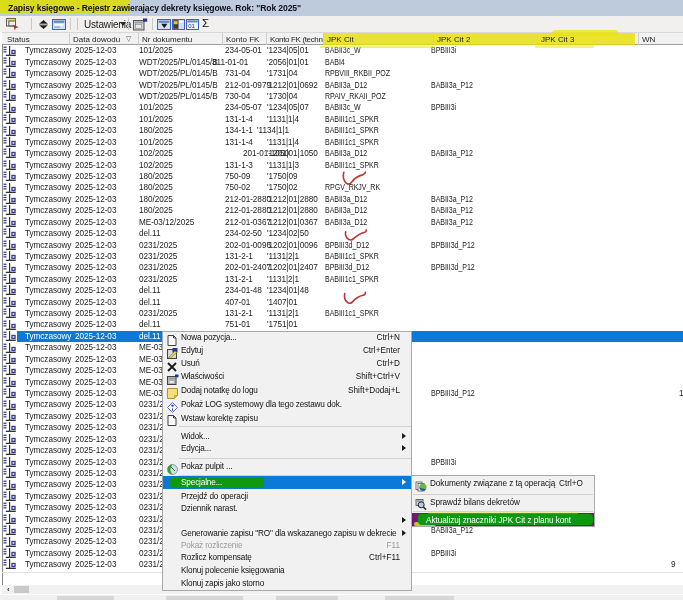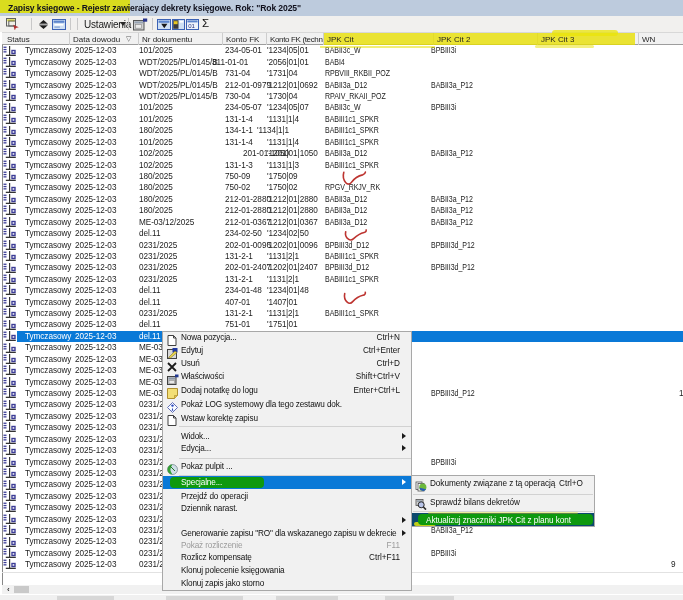--- a/index.html
+++ b/index.html
@@ -35,21 +35,21 @@
 .mi { position:absolute; left:163px; width:248px; height:12.8px; }
 .mi.spec { background:#0a79d7; }
 .mic { position:absolute; left:4px; top:1px; }
 .mt { position:absolute; left:18px; top:2.2px; font-size:8.2px; color:#111; white-space:nowrap; letter-spacing:-0.14px; z-index:2; }
 .msc { position:absolute; right:11px; top:2.2px; font-size:8.2px; color:#111; }
 .arr { position:absolute; right:5px; top:3.2px; width:0; height:0; border-top:3.2px solid transparent; border-bottom:3.2px solid transparent; border-left:4.5px solid #1a1a1a; }
 .msep { position:absolute; left:179px; width:232px; height:1px; background:#d2d2d2; }
 .specgreen { position:absolute; left:7px; top:0.8px; width:94px; height:10.6px; background:#0e990e; border-radius:4px; z-index:1; }
 .submenu { position:absolute; left:411px; top:475.4px; width:184px; height:52px; background:#f1f1f1; border:1px solid #a8a8a8; }
 .smi { position:absolute; left:412px; width:182px; height:13px; }
-.smi.blue { background:#0c4a6e; height:13.2px; }
+.smi.blue { background:#701a75; height:13.2px; }
 .smt { position:absolute; left:18px; top:2.4px; font-size:8.2px; color:#111; white-space:nowrap; letter-spacing:-0.05px; z-index:2; }
 .smsc { position:absolute; right:11px; top:2.4px; font-size:8.2px; color:#111; }
 .msep2 { position:absolute; left:413px; width:180px; height:1px; background:#d2d2d2; }
 .aktgreen { position:absolute; left:6px; top:0.8px; width:175px; height:10.8px; background:#0e990e; border-radius:4px; z-index:1; }
 .aktyellowtop { position:absolute; left:16px; top:-1.6px; width:150px; height:2.6px; background:rgba(225,228,10,0.38); border-radius:2px; }
 .aktyellow { position:absolute; left:2px; top:8.5px; width:22px; height:4.5px; background:rgba(225,228,10,0.85); border-radius:2px; }
 .scrolltrack { position:absolute; left:2px; top:584.5px; width:681px; height:9px; background:#f1f1f1; }
 .scrollthumb { position:absolute; left:14px; top:585.5px; width:15px; height:7px; background:#c9c9c9; }
 .scrollarr { position:absolute; left:5px; top:0px; font-size:8px; color:#333; font-weight:bold; }
 .fstrip { position:absolute; left:0; top:594.5px; width:683px; height:5.5px; background:#f0f0f0; }
@@ -925,21 +925,21 @@
       </svg></span>
 <span class="mt">Właściwości</span>
 <span class="msc">Shift+Ctrl+V</span>
 </div>
 <div class="mi" style="top:383.6px">
 <span class="mic"><svg width="11" height="11" viewBox="0 0 11 11">
         <path d="M0.5 0.5 h10 v7 l-3 3 h-7 z" fill="#f3df76" stroke="#b09030"></path>
         <path d="M10.5 7.5 l-3 0 l0 3" fill="#e0c050" stroke="#b09030" stroke-width="0.7"></path>
       </svg></span>
 <span class="mt">Dodaj notatkę do logu</span>
-<span class="msc">Enter+Ctrl+L</span>
+<span class="msc">Shift+Dodaj+L</span>
 </div>
 <div class="mi" style="top:397.6px">
 <span class="mic"><svg width="11" height="11" viewBox="0 0 11 11">
         <path d="M5.5 0.5 L10.5 5.5 L5.5 10.5 L0.5 5.5 Z" fill="#f8fbff" stroke="#5060b0" stroke-width="0.9"></path>
         <circle cx="5.5" cy="3.6" r="1.2" fill="#2545bb"></circle>
         <path d="M5.5 5.4 L6.3 8.8 H4.7 Z" fill="#2545bb"></path>
       </svg></span>
 <span class="mt">Pokaż LOG systemowy dla tego zestawu dok.</span>
 </div>
 <div class="mi" style="top:411.4px">

